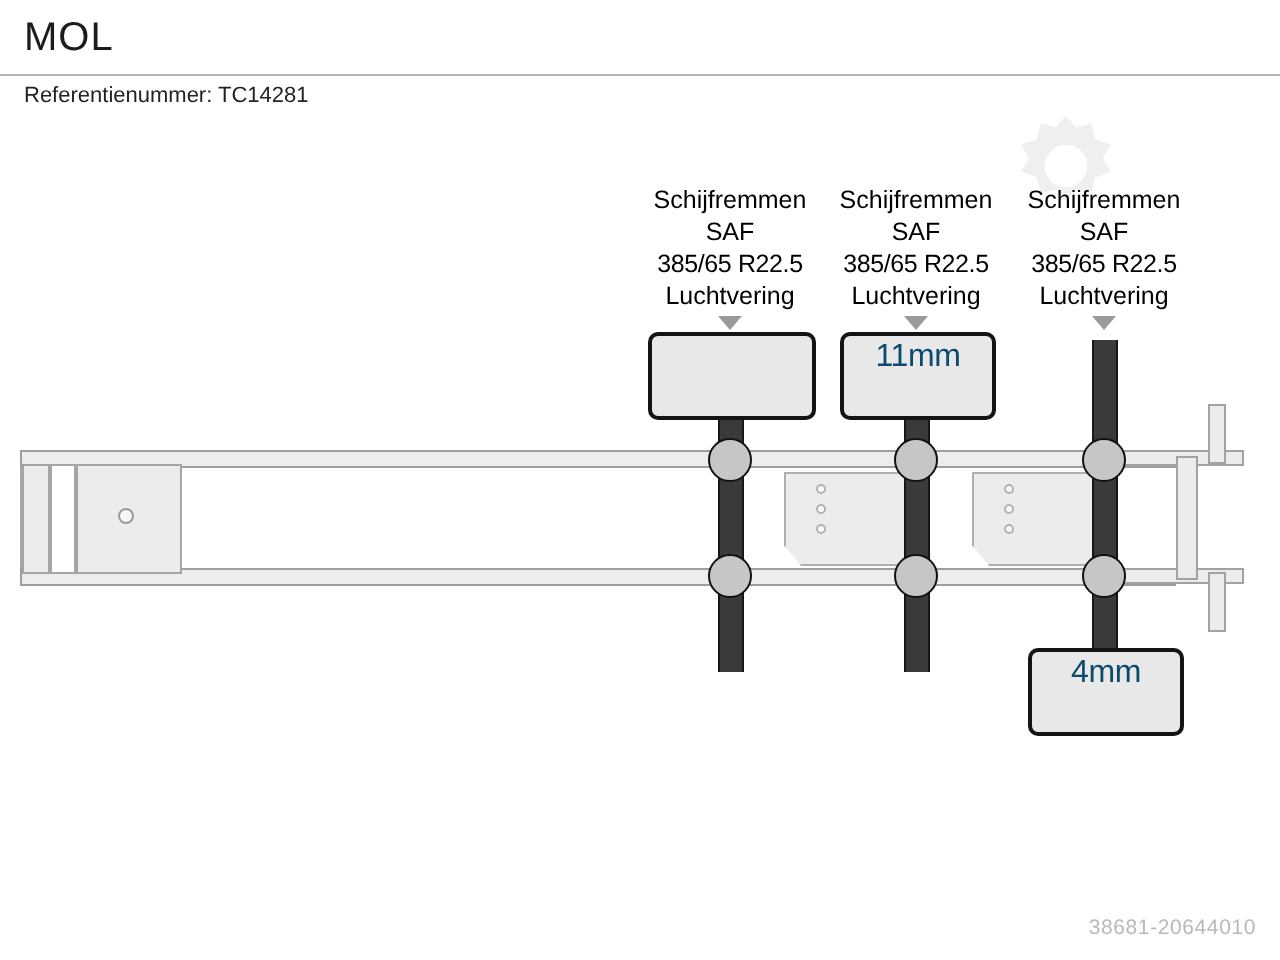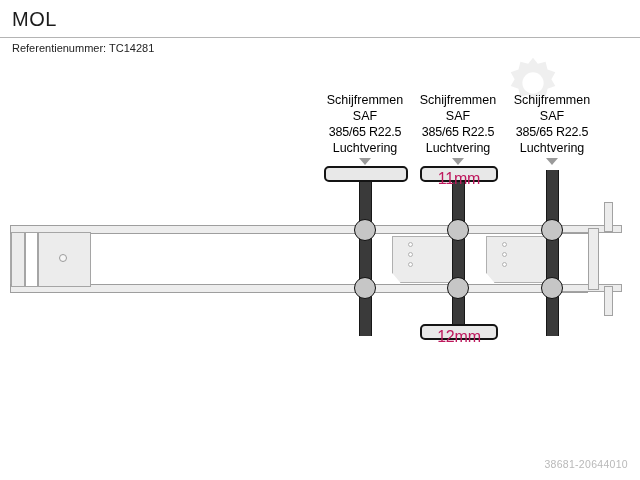--- a/index.html
+++ b/index.html
@@ -177,29 +177,29 @@
     border: 1.6px solid #111111;
     box-sizing: border-box;
   }
   .hub-top    { top: 163px; }
   .hub-bottom { top: 221px; }
 
   
   .meas-box {
     position: absolute;
     width: 78px;
-    height: 16px;
+    height: 44px;
     background: #e8e8e8;
     border: 2.5px solid #141414;
     border-radius: 5px;
     box-sizing: border-box;
     text-align: center;
     font-size: 16px;
     line-height: 21px;
-    color: #be185d;
+    color: #0c4a6e;
     letter-spacing: -0.2px;
   }
   .meas-box.wide { width: 84px; }
   .meas-top    { top: 110px; }
   .meas-bottom { top: 268px; }
 
   
   .rear-beam {
     position: absolute;
     background: #ececec;
@@ -281,21 +281,21 @@
 
   <div class="axle-column" style="left:359px;"></div>
   <div class="hub hub-top" style="left:354px;"></div>
   <div class="hub hub-bottom" style="left:354px;"></div>
   <div class="meas-box meas-top wide" style="left:324px;"></div>
 
   <div class="axle-column" style="left:452px;"></div>
   <div class="hub hub-top" style="left:447px;"></div>
   <div class="hub hub-bottom" style="left:447px;"></div>
   <div class="meas-box meas-top" style="left:420px;">11mm</div>
-  <div class="meas-box meas-bottom" style="left:420px;">12mm</div>
 
   <div class="axle-column" style="left:546px;"></div>
   <div class="hub hub-top" style="left:541px;"></div>
   <div class="hub hub-bottom" style="left:541px;"></div>
+  <div class="meas-box meas-bottom" style="left:514px;">4mm</div>
 
 </div>
 
 <div id="watermark-code">38681-20644010</div>
 
 </body></html>

